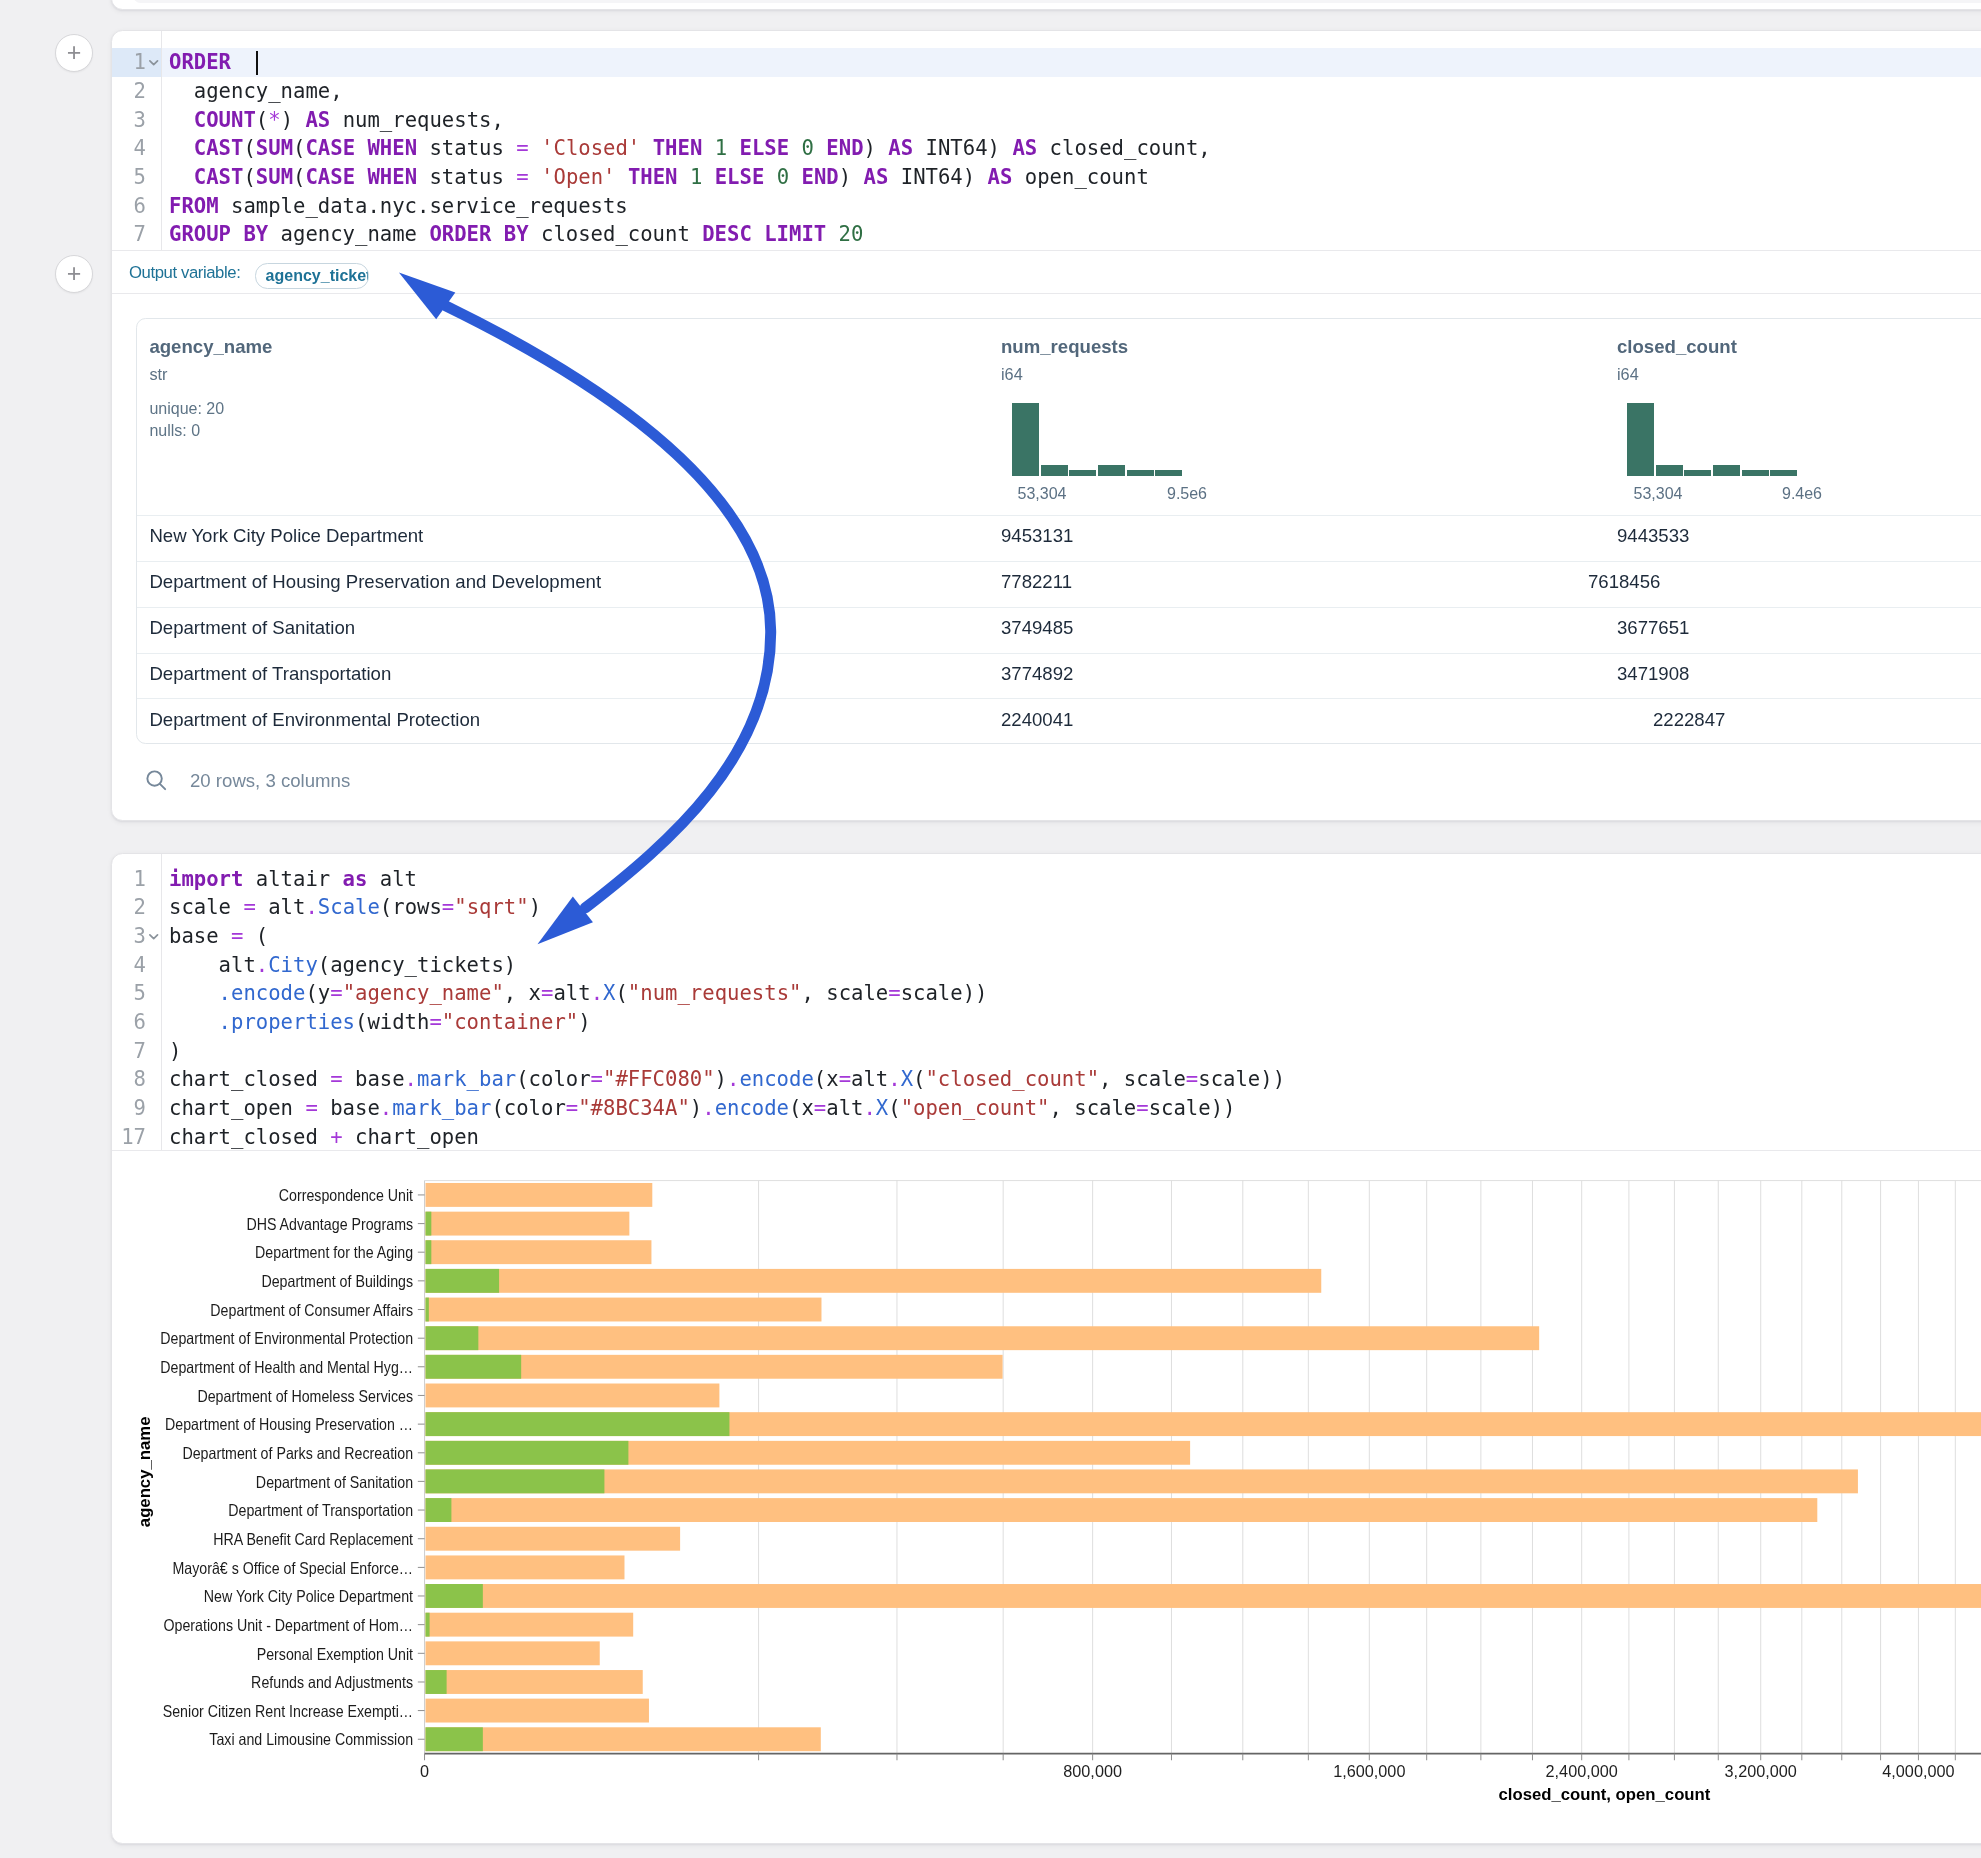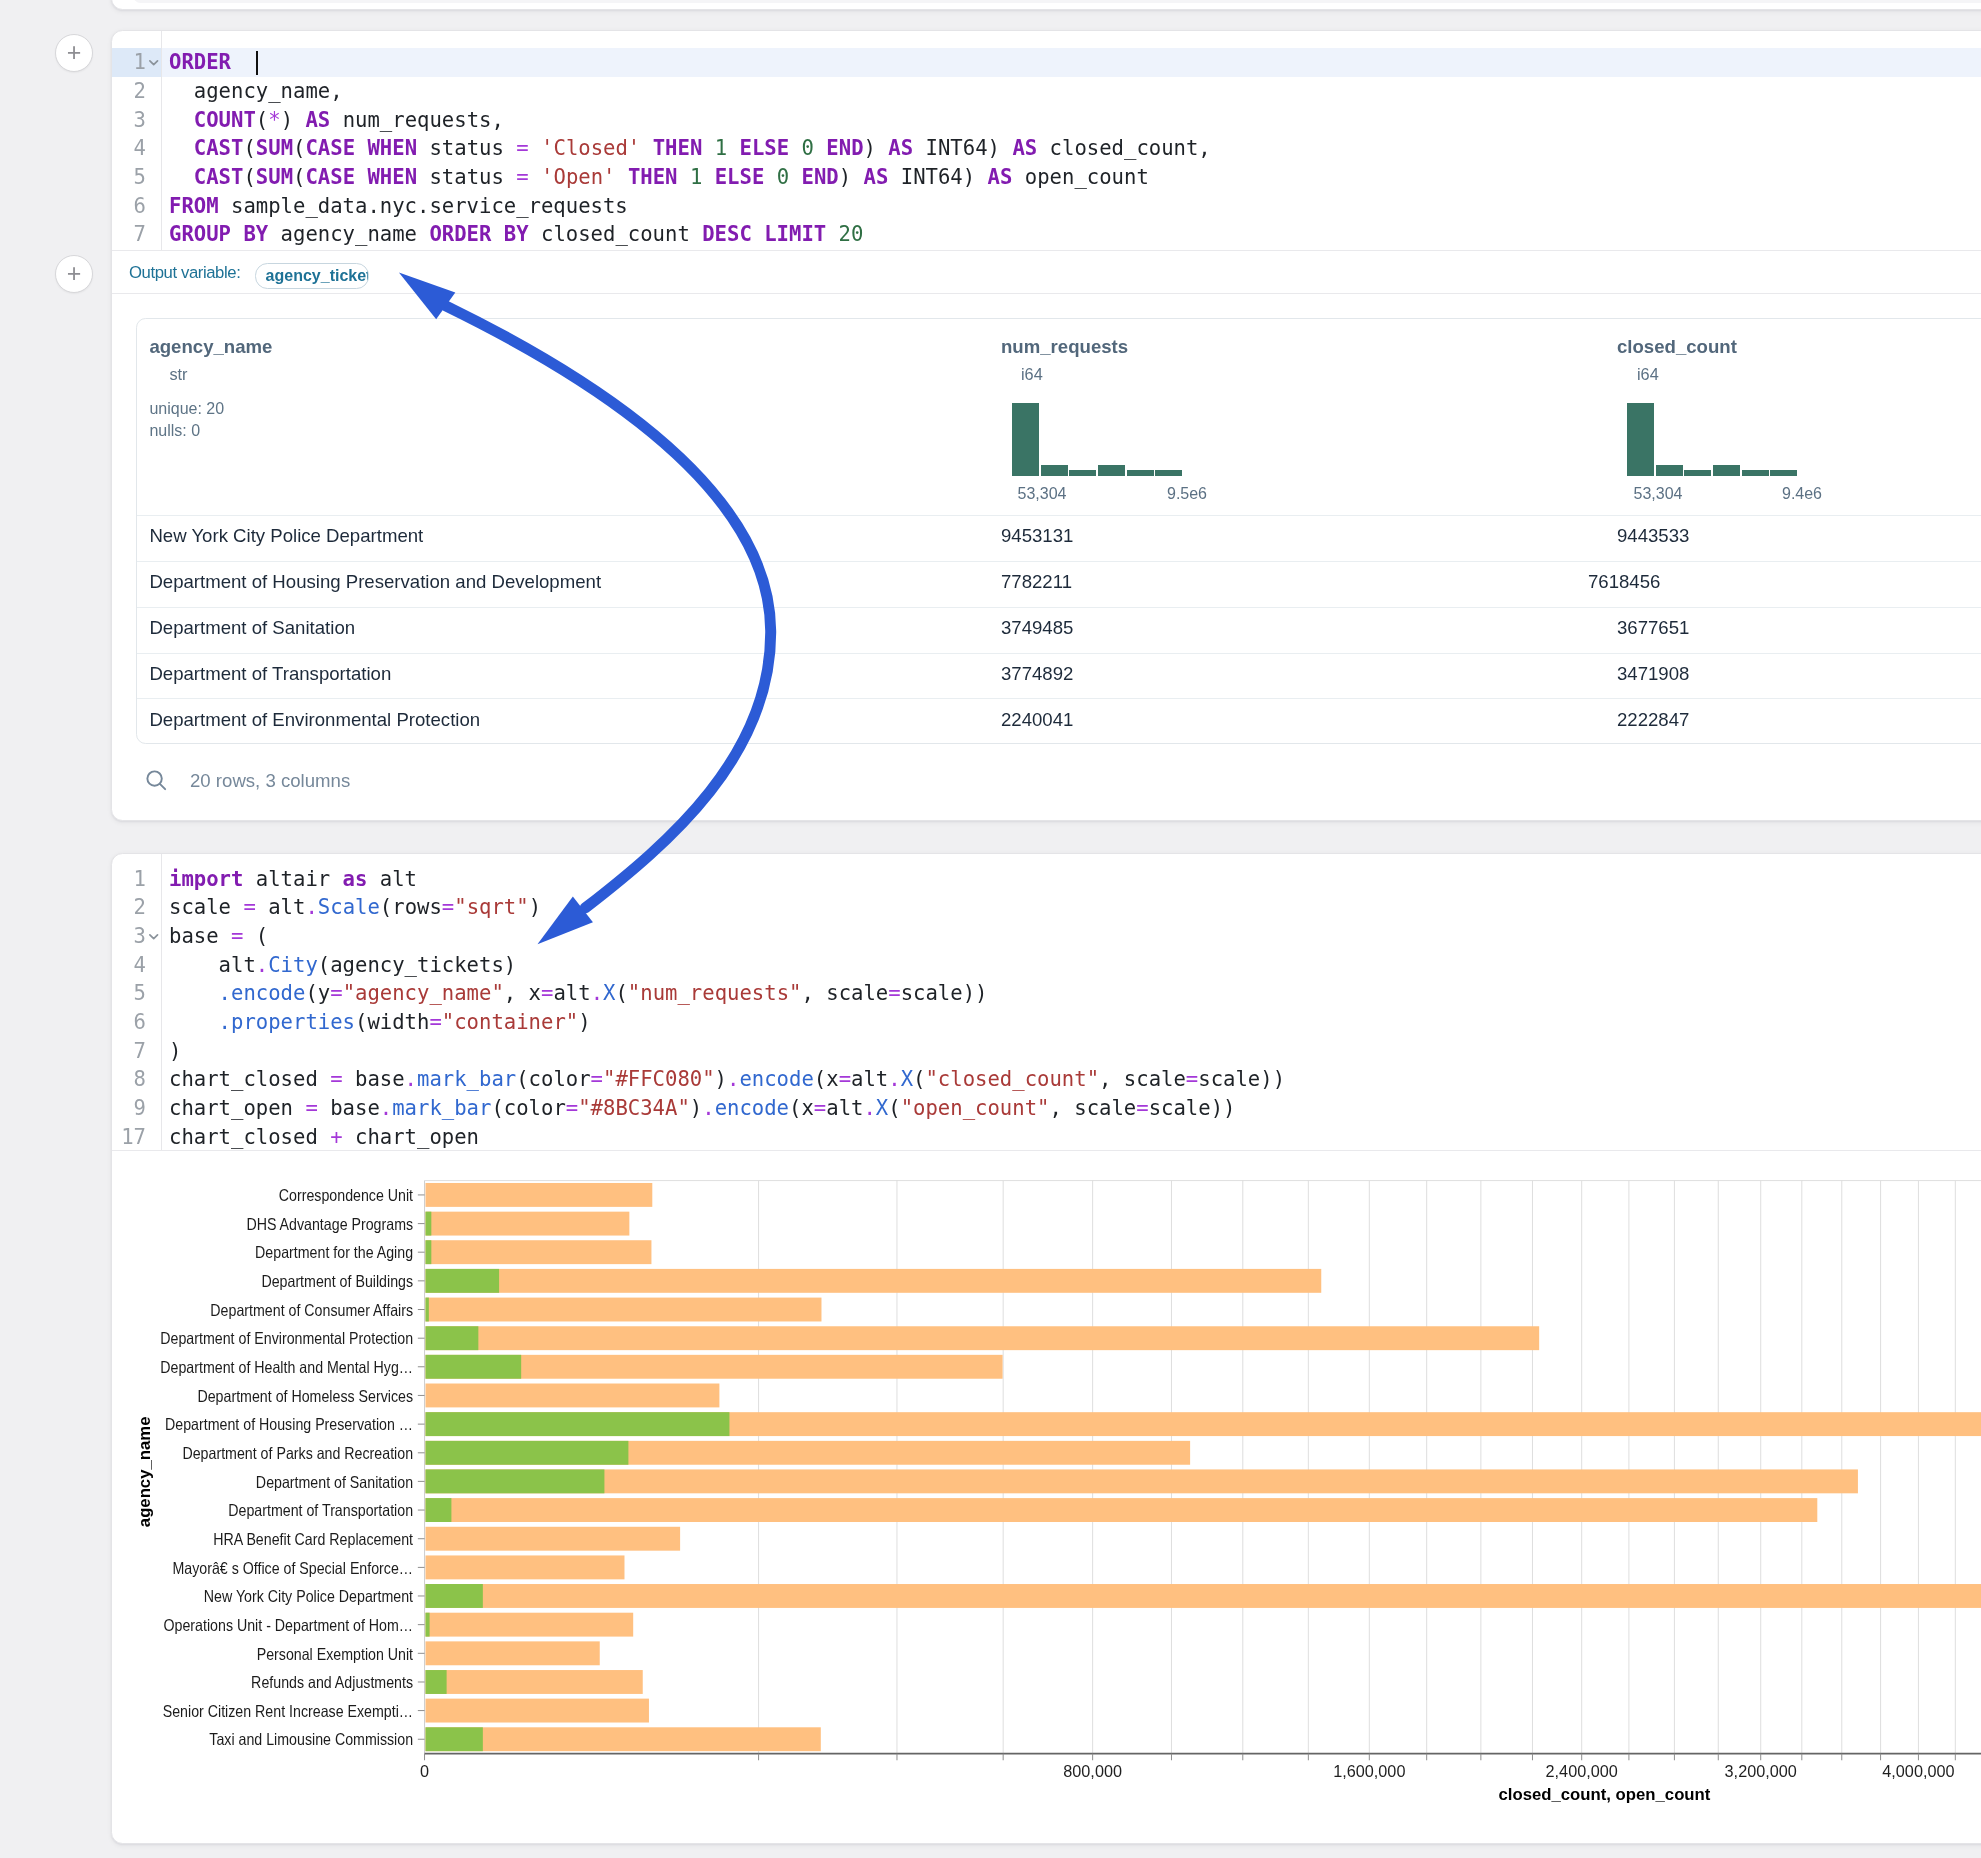--- a/index.html
+++ b/index.html
@@ -63,21 +63,21 @@
     color:#1e7296; font-weight:bold; font-size:16px; line-height:23px;
     padding:0 0 0 9.6px; overflow:hidden; white-space:nowrap; cursor:pointer;
   }
 
   
   .table-panel {
     position:absolute; left:24px; top:287px; width:1902px; height:426px;
     border:1px solid #e2e7eb; border-radius:9.6px; background:#fff;
   }
   .tp-name { position:absolute; font-size:18.6px; font-weight:bold; color:#52677b; white-space:nowrap; }
-  .tp-type { position:absolute; font-size:16.3px; color:#5c7184;margin-left:20px; }
+  .tp-type { position:absolute; font-size:16.3px; color:#5c7184; }
   .tp-meta { position:absolute; font-size:16px; color:#5e7486; white-space:nowrap; }
   .tp-hist { position:absolute; }
   .tp-hist div { position:absolute; bottom:0; background:#3a7465; }
   .tp-hlab { position:absolute; font-size:16px; color:#5c7184; transform:translateX(-50%); white-space:nowrap; }
   .tp-sep { position:absolute; left:0; right:0; height:1px; background:#e9eef1; }
   .tp-cell { position:absolute; font-size:18.6px; color:#1d2a3a; white-space:nowrap; }
   .table-footer { position:absolute; left:0; top:735px; height:29px; white-space:nowrap; }
   .table-footer svg { position:absolute; left:32px; top:1.9px; }
   .table-footer span { position:absolute; left:78px; line-height:29px; font-size:18.6px; color:#76889a; white-space:nowrap; }
 
@@ -175,21 +175,21 @@
       <div class="tp-cell" style="left:12.4px;top:298px">Department of Sanitation</div>
       <div class="tp-cell" style="left:864px;top:298px">3749485</div>
       <div class="tp-cell" style="left:1480px;top:298px">3677651</div>
       <div class="tp-sep" style="top:334px"></div>
       <div class="tp-cell" style="left:12.4px;top:344px">Department of Transportation</div>
       <div class="tp-cell" style="left:864px;top:344px">3774892</div>
       <div class="tp-cell" style="left:1480px;top:344px">3471908</div>
       <div class="tp-sep" style="top:379px"></div>
       <div class="tp-cell" style="left:12.4px;top:390px">Department of Environmental Protection</div>
       <div class="tp-cell" style="left:864px;top:390px">2240041</div>
-      <div class="tp-cell" style="left:1480px;top:390px">2222847</div>
+      <div class="tp-cell" style="left:1516px;top:390px">2222847</div>
     </div>
 
   <div class="table-footer">
     <svg width="25" height="25" viewBox="0 0 26 26">
       <circle cx="11" cy="11" r="7.5" fill="none" stroke="#76889a" stroke-width="2"></circle>
       <line x1="16.5" y1="16.5" x2="22" y2="22" stroke="#76889a" stroke-width="2" stroke-linecap="round"></line>
     </svg>
     <span>20 rows, 3 columns</span>
   </div>
 </div>

